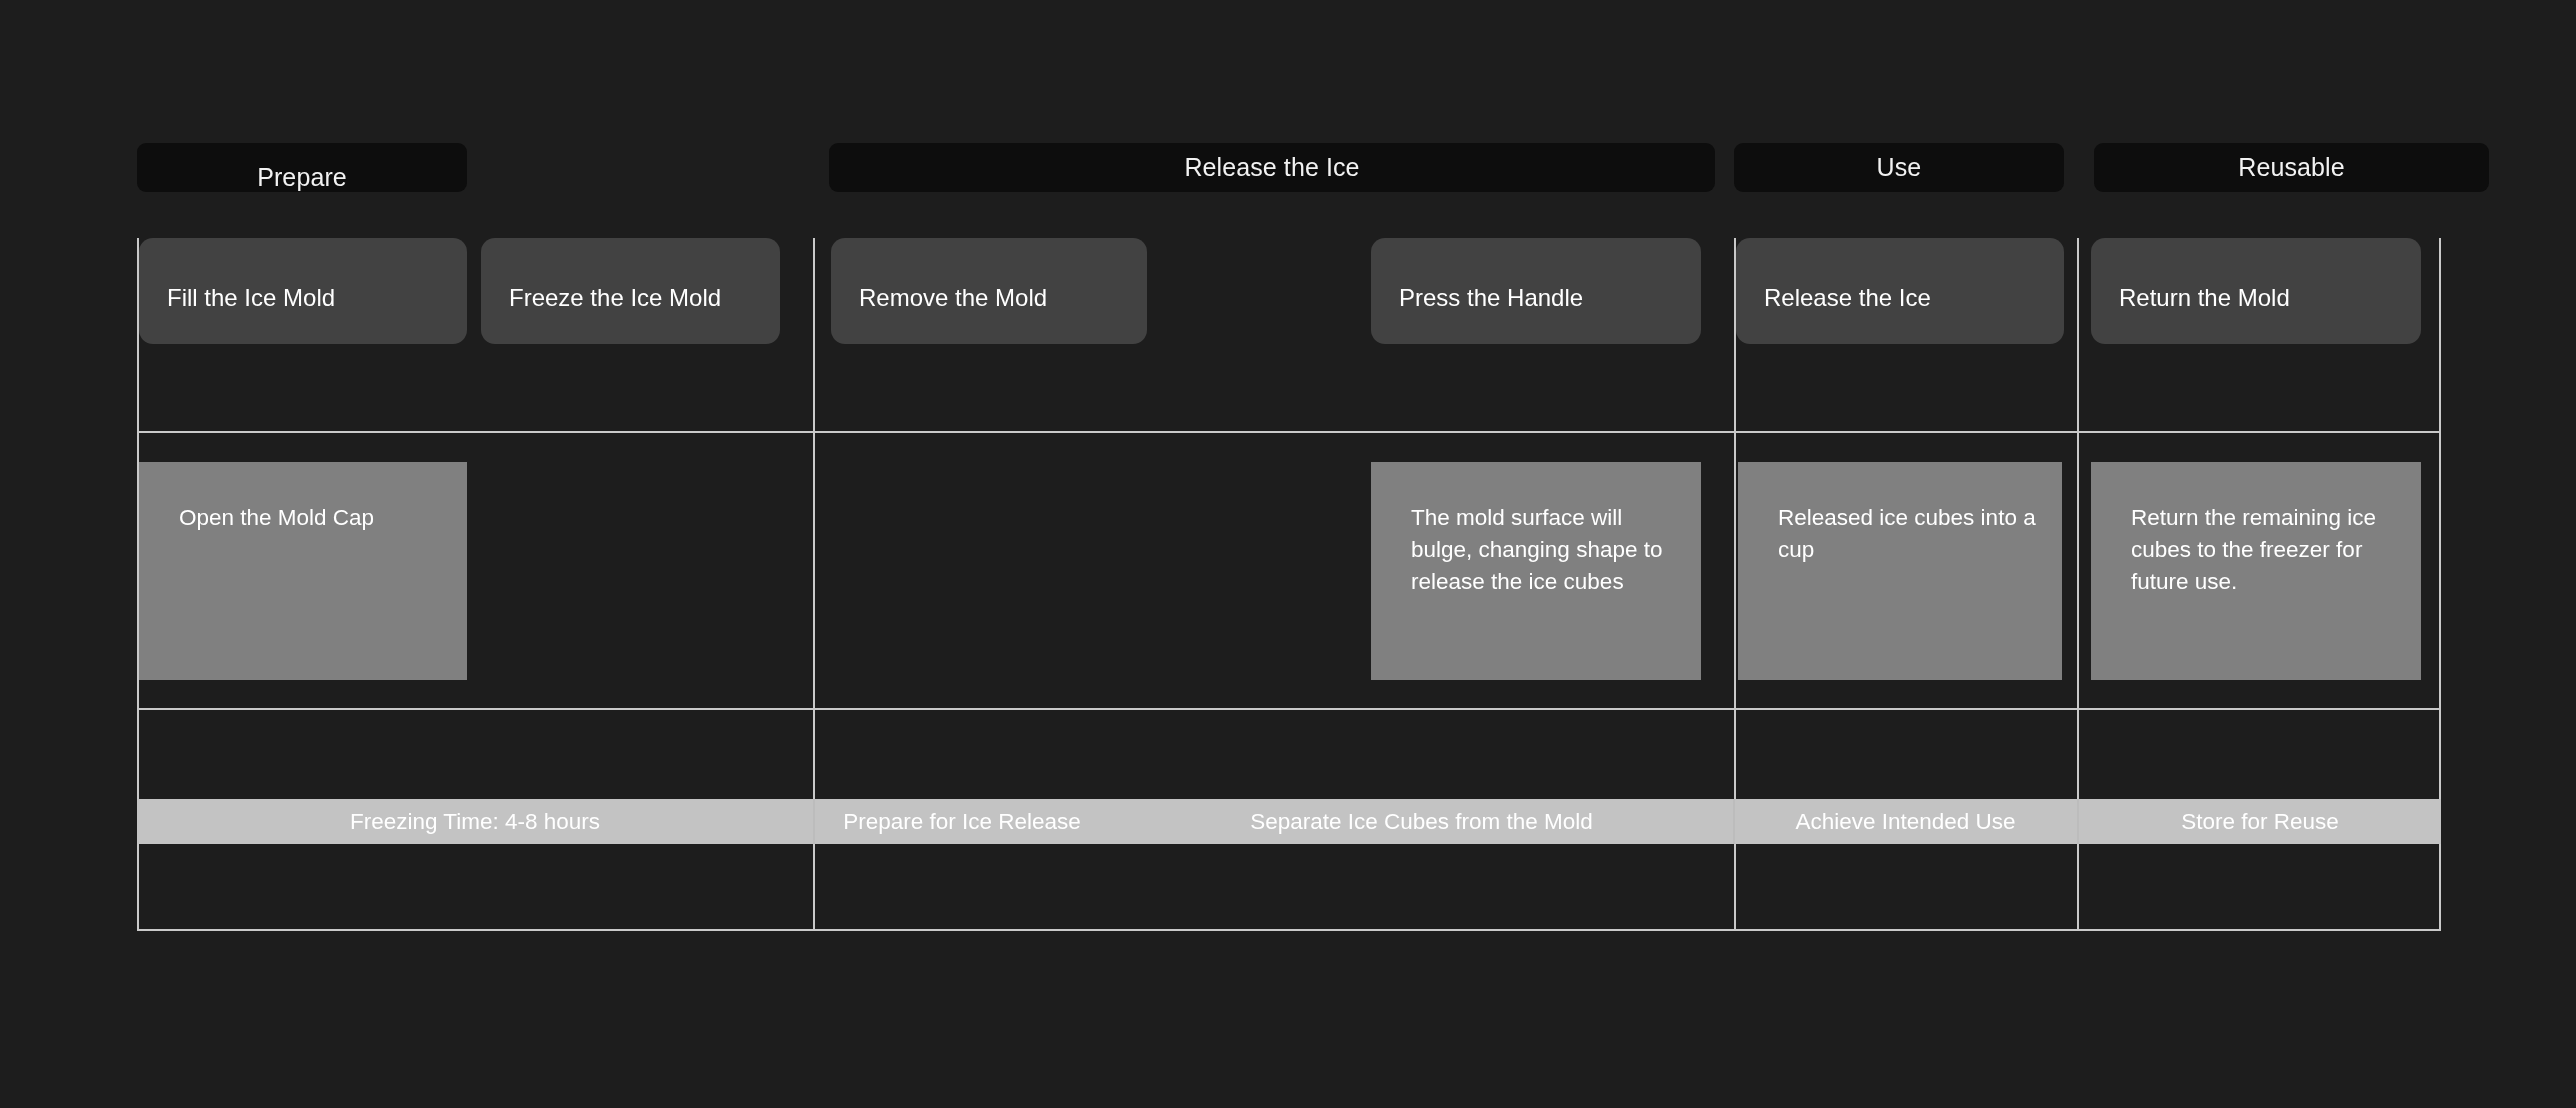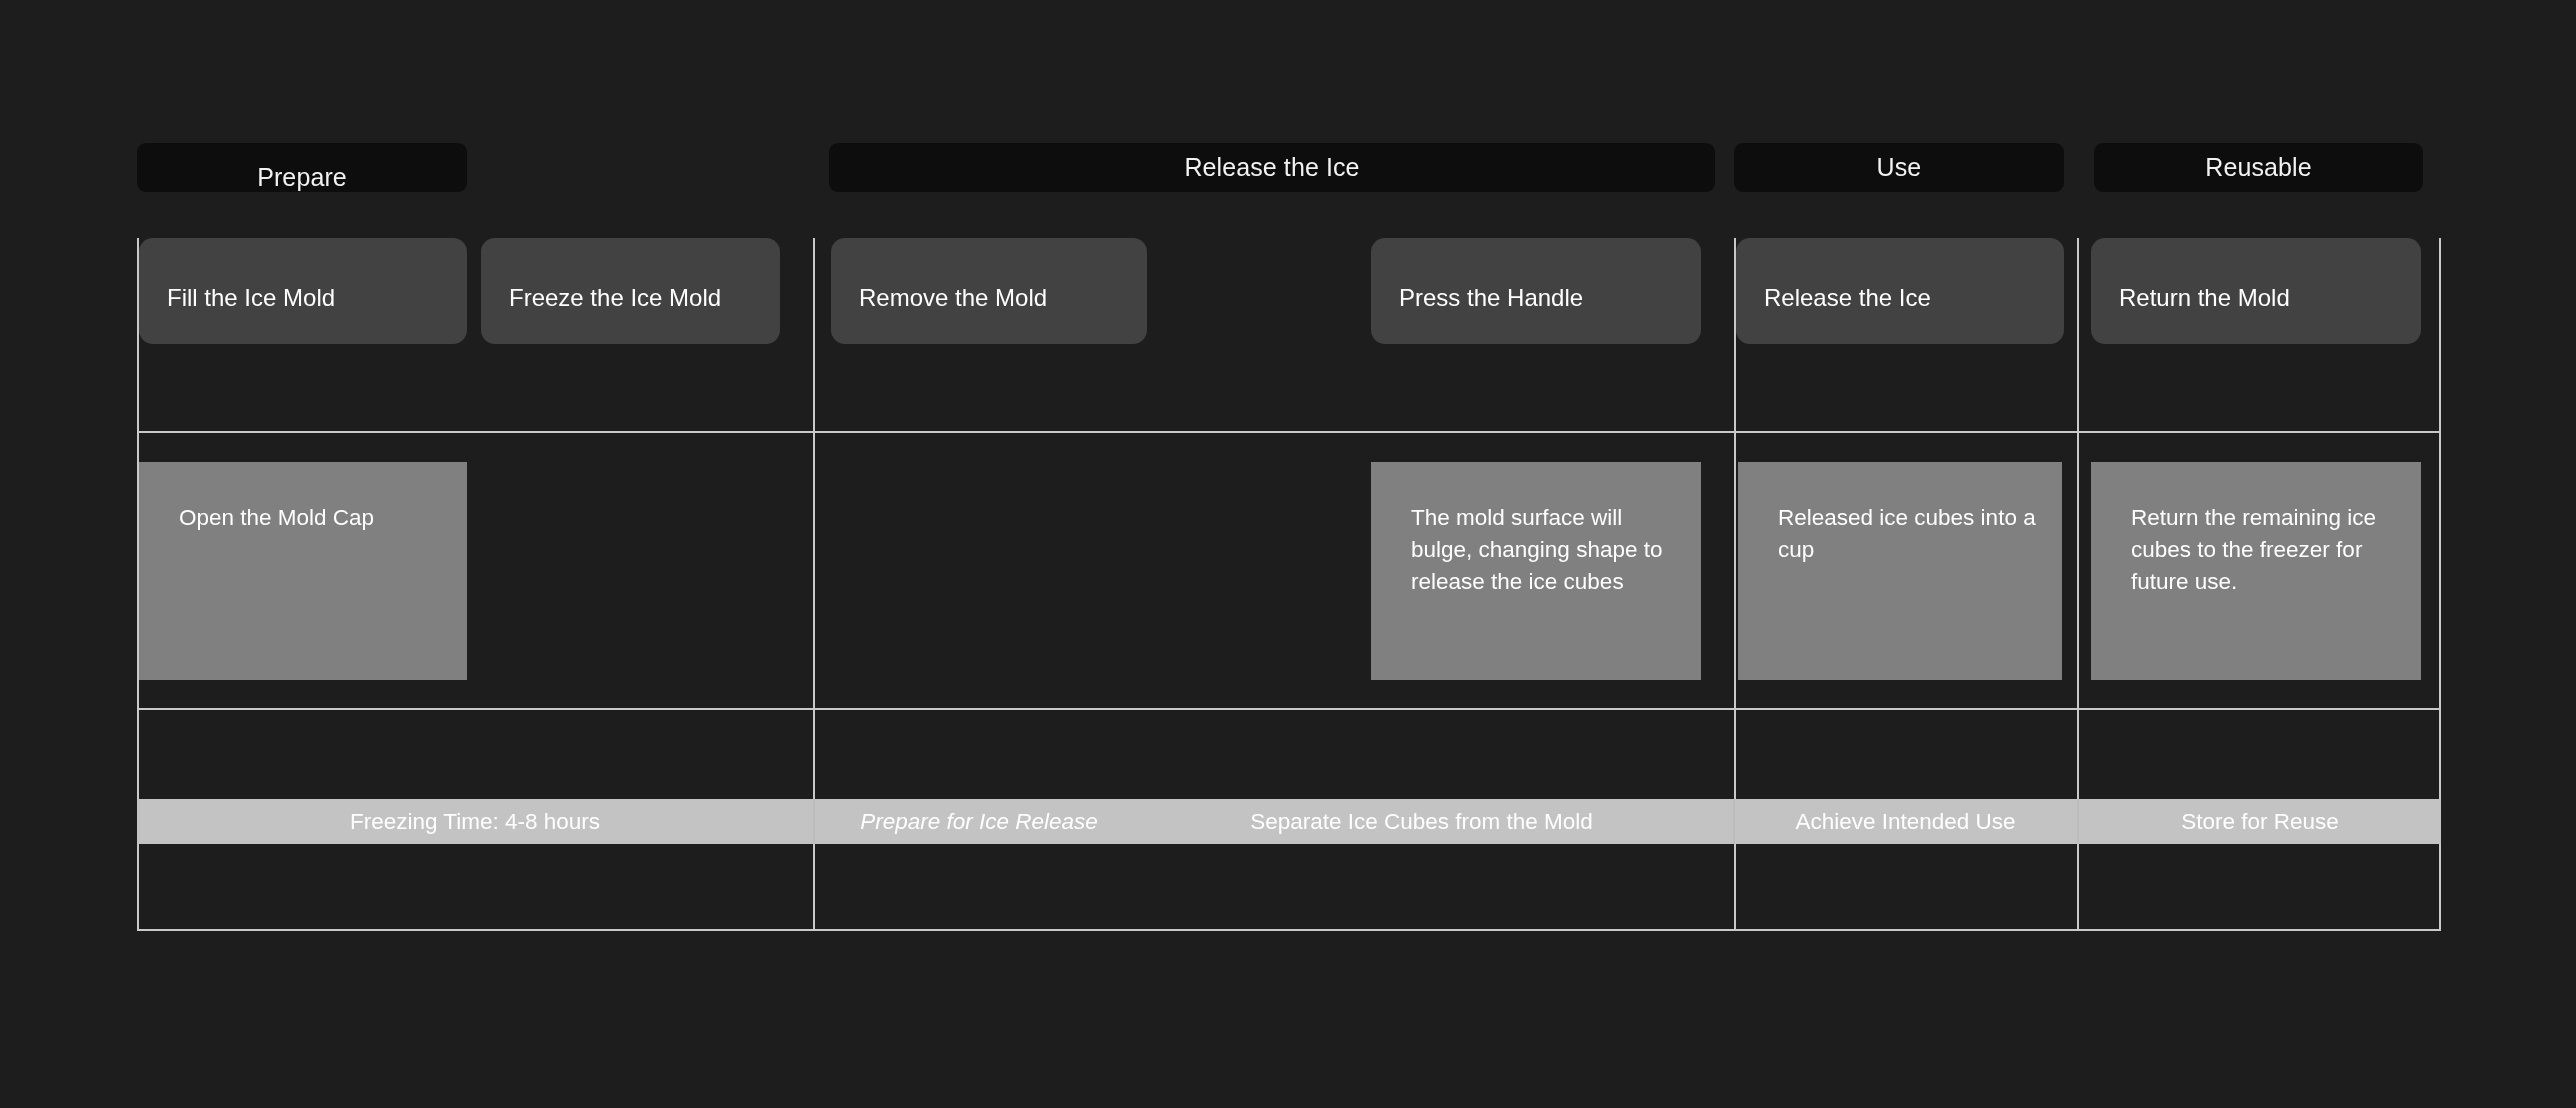--- a/index.html
+++ b/index.html
@@ -117,21 +117,21 @@
 
   <div class="phase-pill" style="left:137px; top:143px; width:330px;align-items:flex-end;">
     <span>Prepare</span>
   </div>
   <div class="phase-pill" style="left:829px; top:143px; width:886px;">
     <span>Release the Ice</span>
   </div>
   <div class="phase-pill" style="left:1734px; top:143px; width:330px;">
     <span>Use</span>
   </div>
-  <div class="phase-pill" style="left:2094px; top:143px; width:329px;">
+  <div class="phase-pill" style="left:2094px; top:143px; width:395px;">
     <span>Reusable</span>
   </div>
 
   <div class="vline" style="left:137px; top:238px; height:693px;"></div>
   <div class="vline" style="left:813px; top:238px; height:693px;"></div>
   <div class="vline" style="left:1734px; top:238px; height:693px;"></div>
   <div class="vline" style="left:2077px; top:238px; height:693px;"></div>
   <div class="vline" style="left:2439px; top:238px; height:693px;"></div>
 
   <div class="hline" style="left:137px; top:431px; width:2304px;"></div>
@@ -169,21 +169,21 @@
   <div class="detail-box" style="left:2091px; top:462px; width:330px; height:218px;">
     <span>Return the remaining ice cubes to the freezer for future use.</span>
   </div>
 
   <div class="outcome-bar">
     <div class="outcome-label" style="left:0px; width:676px;">
       <span>Freezing Time: 4-8 hours</span>
     </div>
     <div class="outcome-sep" style="left:676px;"></div>
 
-    <div class="outcome-label" style="left:694px; width:296px;font-style:italic;">
+    <div class="outcome-label" style="left:677px; width:296px;">
       <span>Prepare for Ice Release</span>
     </div>
 
     <div class="outcome-label" style="left:973px; width:623px;">
       <span>Separate Ice Cubes from the Mold</span>
     </div>
     <div class="outcome-sep" style="left:1596px;"></div>
 
     <div class="outcome-label" style="left:1598px; width:341px;">
       <span>Achieve Intended Use</span>

